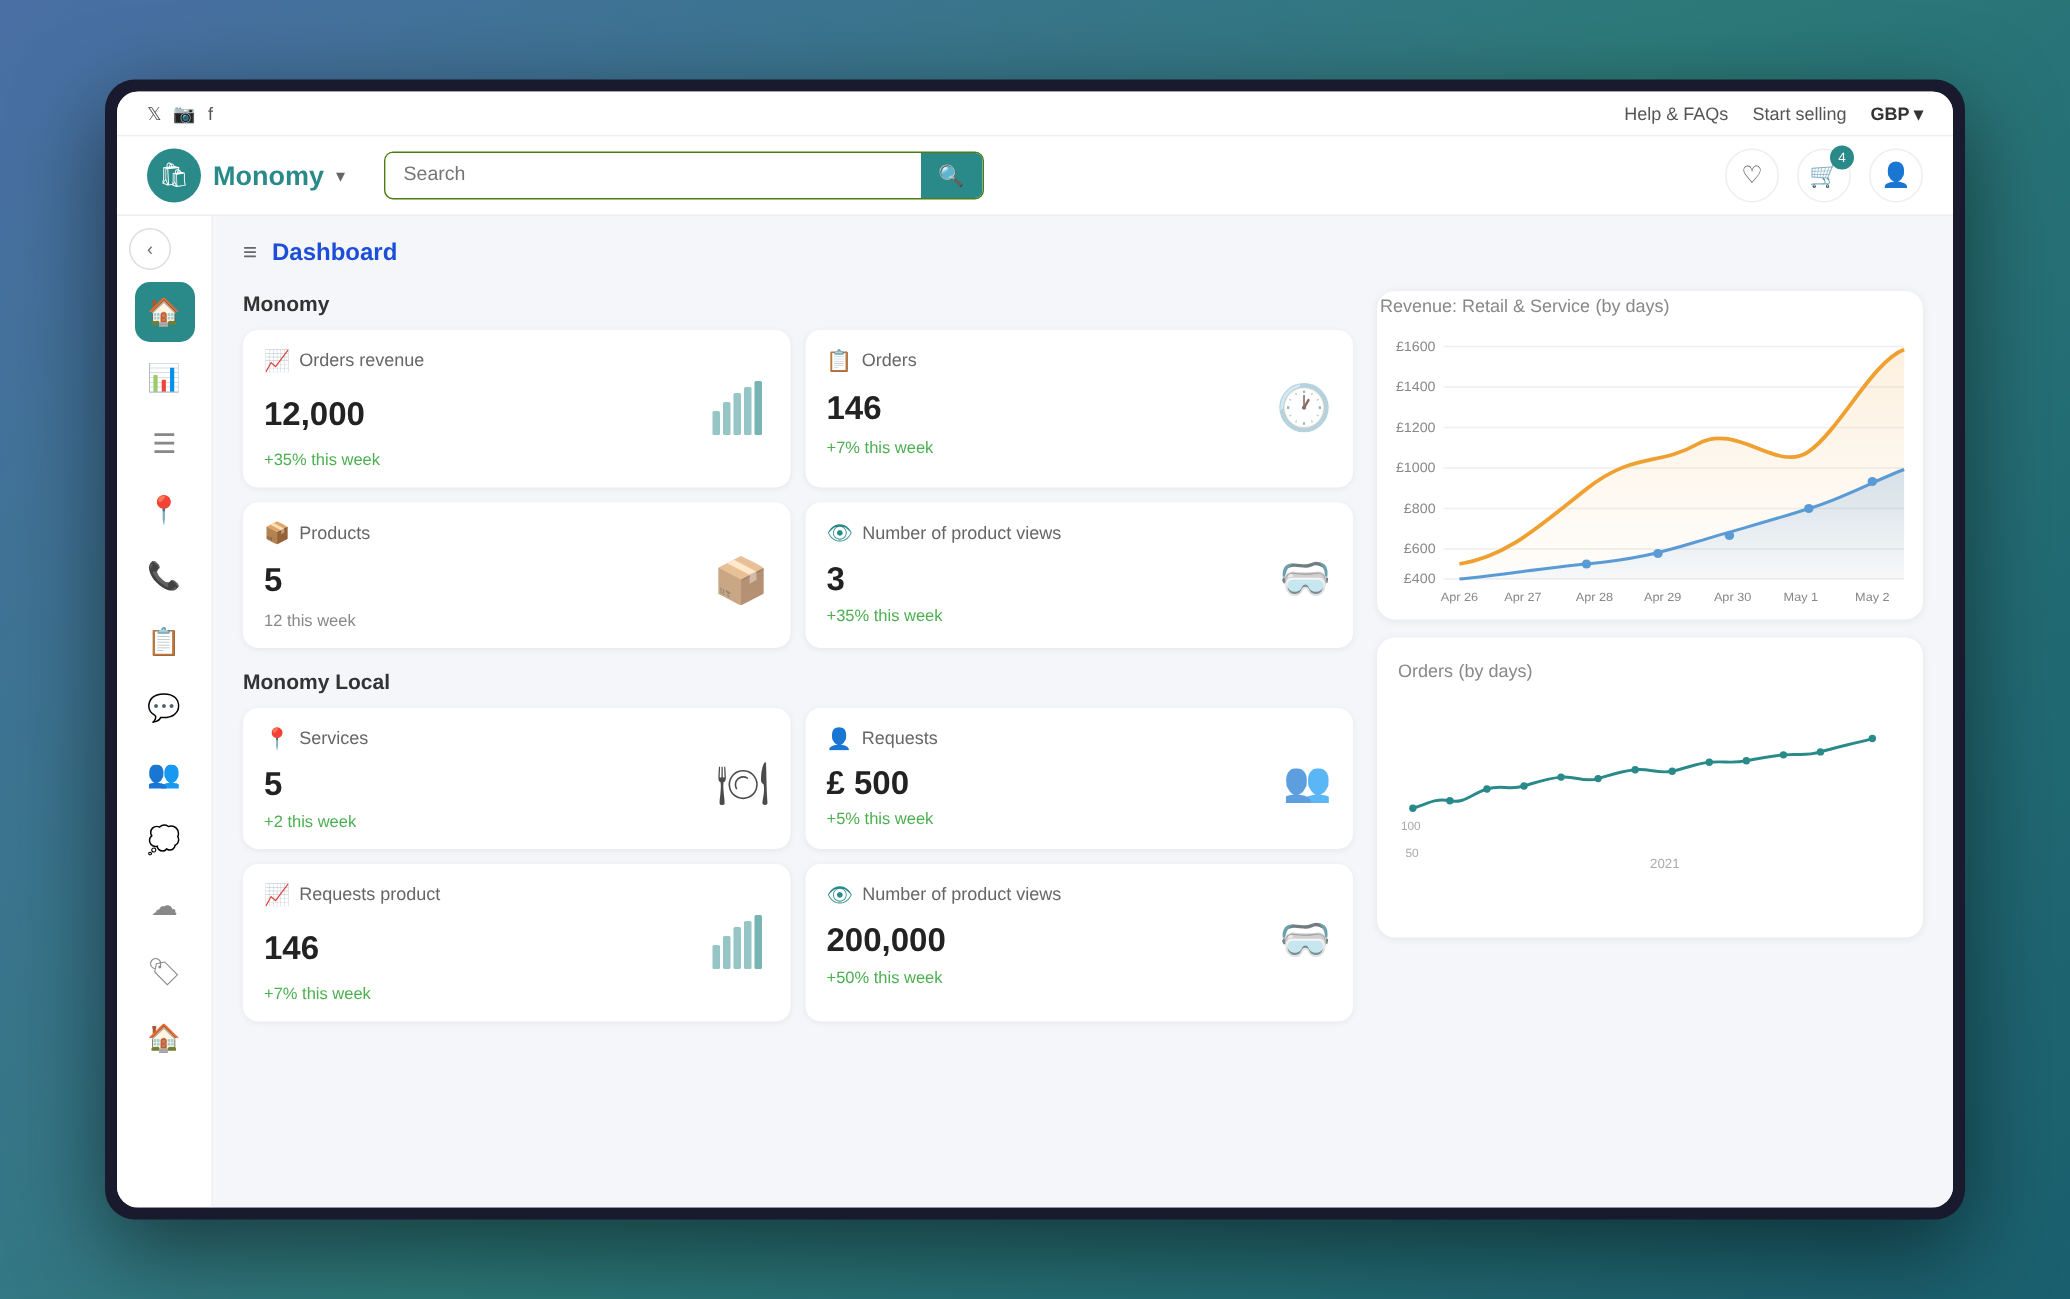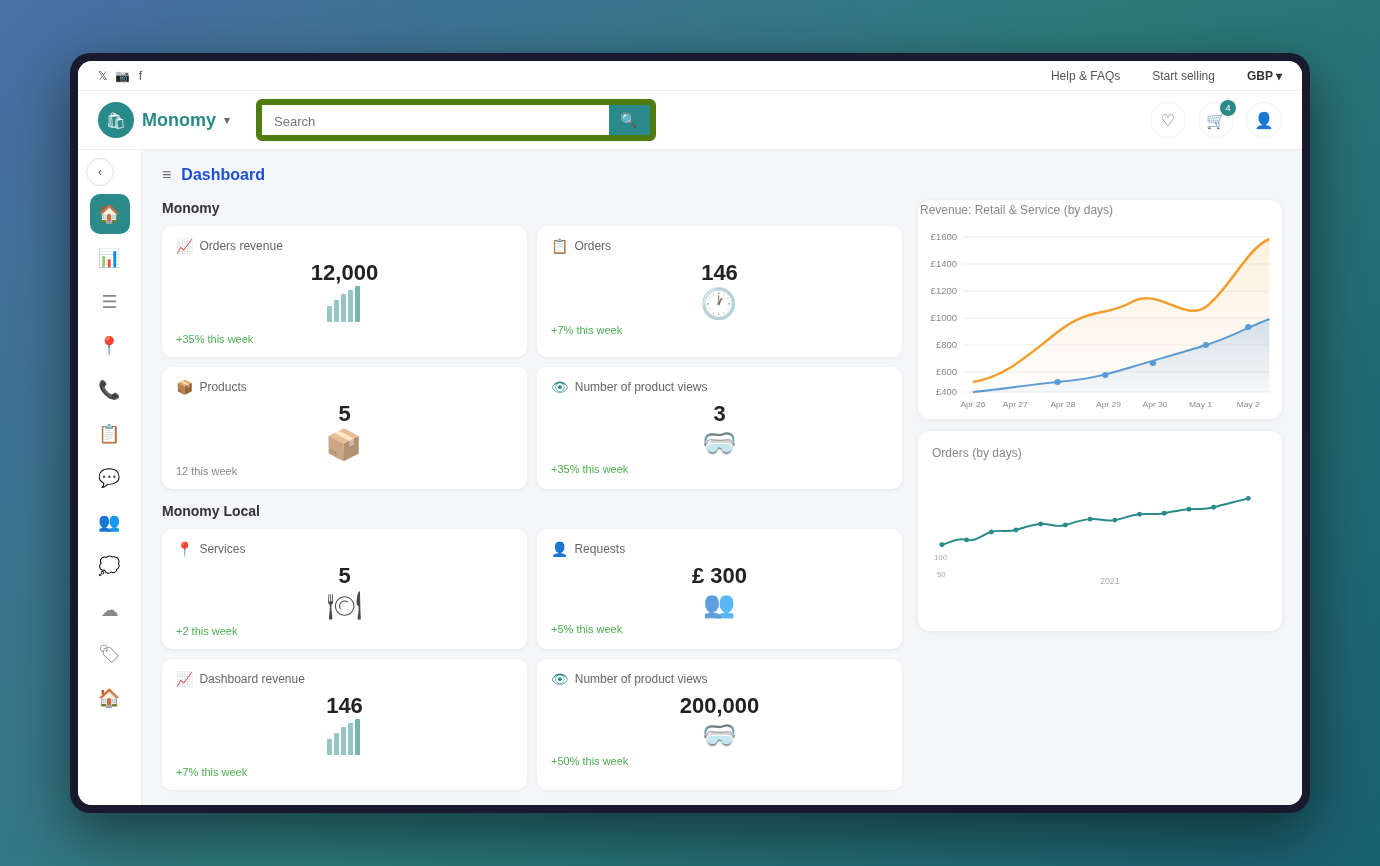--- a/index.html
+++ b/index.html
@@ -35,21 +35,21 @@
       background: white;
       padding: 4px 20px;
       display: flex;
       align-items: center;
       justify-content: space-between;
       border-bottom: 1px solid #eee;
       min-height: 30px;
     }
     .social-icons { display: flex; gap: 8px; align-items: center; }
     .social-icon { font-size: 12px; color: #555; cursor: pointer; }
-    .top-right-links { display: flex; align-items: center; gap: 32px; font-size: 12px; color: #555; }
+    .top-right-links { display: flex; align-items: center; gap: 16px; font-size: 12px; color: #555; }
     .top-right-links span { cursor: pointer; }
     .currency-selector { display: flex; align-items: flex-end; gap: 3px; cursor: pointer; font-size: 12px; color: #333; font-weight: 700; }
     
     .nav-bar {
       background: white;
       padding: 8px 20px;
       display: flex;
       align-items: center;
       gap: 16px;
       border-bottom: 1px solid #eee;
@@ -62,22 +62,22 @@
       border-radius: 50%;
       display: flex; align-items: center; justify-content: center;
       color: white; font-size: 16px;
     }
     .logo-text { font-size: 18px; font-weight: 600; color: #2a8a8a; }
     .logo-chevron { color: #666; font-size: 12px; cursor: pointer; }
     .search-bar {
       flex: 1;
       max-width: 400px;
       display: flex;
-      align-items: flex-end;
-      border: 6px solid #4d7c0f;
+      align-items: flex-start;
+      border: 1px solid #4d7c0f;
       border-radius: 6px;
       overflow: hidden;
     }
     .search-input {
       flex: 1;
       border: none;
       padding: 6px 12px;
       font-size: 13px;
       outline: none;
       color: #999;
@@ -177,21 +177,20 @@
       gap: 6px;
       font-size: 12px;
       color: #666;
       margin-bottom: 6px;
     }
     .stat-card-header .card-icon { font-size: 14px; color: #2a8a8a; }
     .stat-main-row {
       display: flex;
       align-items: center;
       justify-content: space-between;
-      flex-direction: column;
     }
     .stat-value { font-size: 22px; font-weight: 700; color: #222; }
     .stat-bg-icon { font-size: 32px; opacity: 0.7; }
     .stat-change { font-size: 11px; color: #888; margin-top: 3px; }
     .stat-change.positive { color: #4caf50; }
     
     .right-panel {
       width: 380px;
       padding: 0 0 0 16px;
       flex-shrink: 0;
@@ -376,30 +375,30 @@
                 </div>
                 <div class="stat-change positive">+2 this week</div>
               </div>
 
               <div class="stat-card">
                 <div class="stat-card-header">
                   <span class="card-icon">👤</span>
                   <span>Requests</span>
                 </div>
                 <div class="stat-main-row">
-                  <span class="stat-value">£ 300</span>
+                  <span class="stat-value">£ 500</span>
                   <span class="stat-bg-icon" style="font-size:26px;color:#7b68ee;">👥</span>
                 </div>
                 <div class="stat-change positive">+5% this week</div>
               </div>
 
               <div class="stat-card">
                 <div class="stat-card-header">
                   <span class="card-icon">📈</span>
-                  <span>Dashboard revenue</span>
+                  <span>Requests product</span>
                 </div>
                 <div class="stat-main-row">
                   <span class="stat-value">146</span>
                   <span class="stat-bg-icon">
                     <svg width="40" height="36" viewBox="0 0 40 36">
                       <rect x="2" y="20" width="5" height="16" rx="1" fill="#2a8a8a" opacity="0.7"></rect>
                       <rect x="9" y="14" width="5" height="22" rx="1" fill="#2a8a8a" opacity="0.7"></rect>
                       <rect x="16" y="8" width="5" height="28" rx="1" fill="#2a8a8a" opacity="0.7"></rect>
                       <rect x="23" y="4" width="5" height="32" rx="1" fill="#2a8a8a" opacity="0.7"></rect>
                       <rect x="30" y="0" width="5" height="36" rx="1" fill="#2a8a8a" opacity="0.9"></rect>

